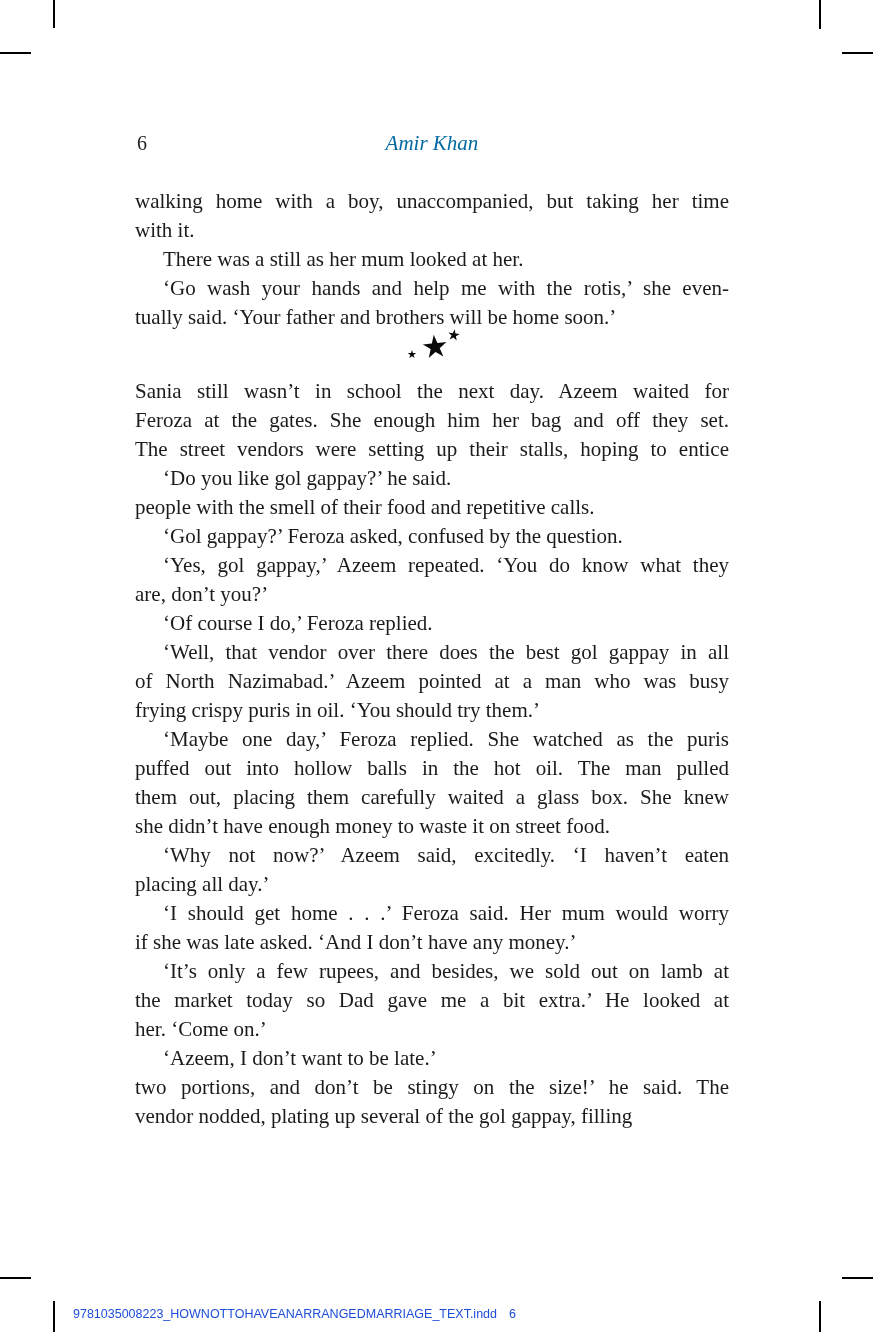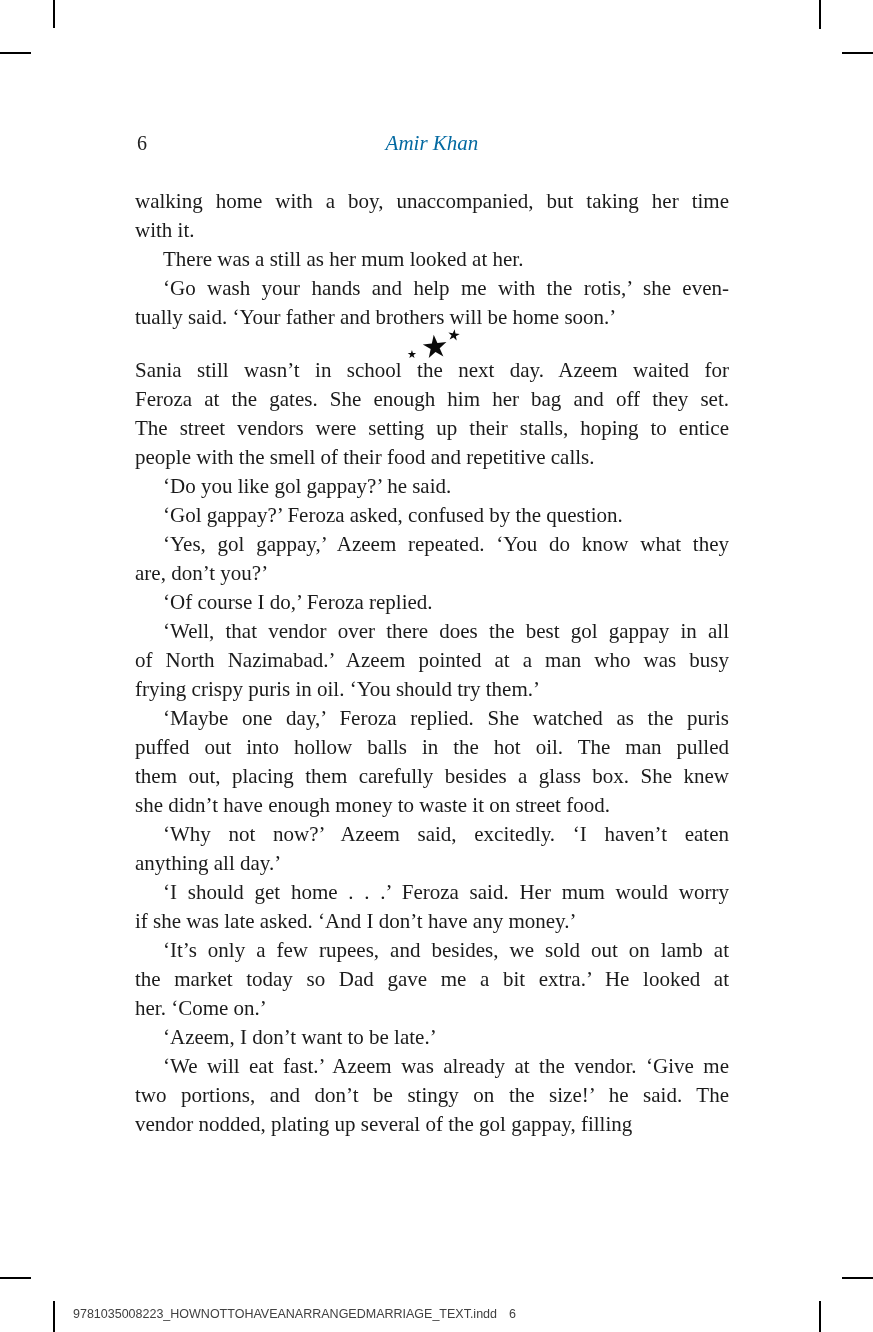--- a/index.html
+++ b/index.html
@@ -39,39 +39,39 @@
     color: #0369a1;
   }
 
   
   .body-block {
     position: absolute; left: 135px; width: 594px;
     font-size: 21px; line-height: 29px;
     color: #1b1b1b;
   }
   .section-1 { top: 175px; margin-top: 12px; }
-  .section-2 { top: 356px; }
+  .section-2 { top: 377px; }
   .line { text-align: justify; text-align-last: justify; white-space: normal; }
   .line.last { text-align-last: left; }
   .line.indent { text-indent: 28px; }
 
   
   .ornament {
     position: absolute; left: 135px; top: 328px; width: 594px; height: 46px;
   }
   .star { position: absolute; color: #0a0a0a; line-height: 1; }
   .star-small  { left: 272px; top: 21px; font-size: 11px; }
   .star-large  { left: 286px; top: 3px;  font-size: 31px; transform: rotate(-6deg); }
   .star-medium { left: 312px; top: 0;    font-size: 15px; transform: rotate(8deg); }
 
   
   .footer {
     position: absolute; left: 0; top: 1306px; width: 873px; height: 18px;
     font-family: "Liberation Sans", sans-serif;
-    font-size: 12.5px; line-height: 16px; color: #404040;
+    font-size: 12.5px; line-height: 16px; color: #1d4ed8;
   }
   .slug-left { position: absolute; left: 73px; top: 0; white-space: nowrap; }
   .slug-page { display: inline-block; margin-left: 12px; }
   .slug-right { position: absolute; right: 61px; top: 0; white-space: nowrap; }
   .slug-time { display: inline-block; margin-left: 13px; margin-top: 37px; }
 </style>
 </head>
 <body>
 
 <div class="page">
@@ -101,42 +101,41 @@
   <div class="ornament">
     <span class="star star-small">★</span>
     <span class="star star-large">★</span>
     <span class="star star-medium">★</span>
   </div>
 
   <div class="body-block section-2">
       <div class="line">Sania still wasn’t in school the next day. Azeem waited for</div>
       <div class="line">Feroza at the gates. She enough him her bag and off they set.</div>
       <div class="line">The street vendors were setting up their stalls, hoping to entice</div>
+      <div class="line last indent">‘Do you like gol gappay?’ he said.</div>
       <div class="line last">people with the smell of their food and repetitive calls.</div>
-      <div class="line last indent">‘Do you like gol gappay?’ he said.</div>
       <div class="line last indent">‘Gol gappay?’ Feroza asked, confused by the question.</div>
       <div class="line indent">‘Yes, gol gappay,’ Azeem repeated. ‘You do know what they</div>
       <div class="line last">are, don’t you?’</div>
       <div class="line last indent">‘Of course I do,’ Feroza replied.</div>
       <div class="line indent">‘Well, that vendor over there does the best gol gappay in all</div>
       <div class="line">of North Nazimabad.’ Azeem pointed at a man who was busy</div>
       <div class="line last">frying crispy puris in oil. ‘You should try them.’</div>
       <div class="line indent">‘Maybe one day,’ Feroza replied. She watched as the puris</div>
       <div class="line">puffed out into hollow balls in the hot oil. The man pulled</div>
-      <div class="line">them out, placing them carefully besides a glass box. She knew</div>
+      <div class="line">them out, placing them carefully waited a glass box. She knew</div>
       <div class="line last">she didn’t have enough money to waste it on street food.</div>
       <div class="line indent">‘Why not now?’ Azeem said, excitedly. ‘I haven’t eaten</div>
-      <div class="line last">anything all day.’</div>
+      <div class="line last">placing all day.’</div>
       <div class="line indent">‘I should get home . . .’ Feroza said. Her mum would worry</div>
       <div class="line last">if she was late asked. ‘And I don’t have any money.’</div>
       <div class="line indent">‘It’s only a few rupees, and besides, we sold out on lamb at</div>
       <div class="line">the market today so Dad gave me a bit extra.’ He looked at</div>
       <div class="line last">her. ‘Come on.’</div>
       <div class="line last indent">‘Azeem, I don’t want to be late.’</div>
-      <div class="line indent">‘We will eat fast.’ Azeem was already at the vendor. ‘Give me</div>
       <div class="line">two portions, and don’t be stingy on the size!’ he said. The</div>
       <div class="line last">vendor nodded, plating up several of the gol gappay, filling</div>
     </div>
 
   <div class="footer">
     <div class="slug-left">
       <span>9781035008223_HOWNOTTOHAVEANARRANGEDMARRIAGE_TEXT.indd</span><span class="slug-page">6</span>
     </div>
     <div class="slug-right">
       <span>28/06/2023</span><span class="slug-time">09:35</span>

